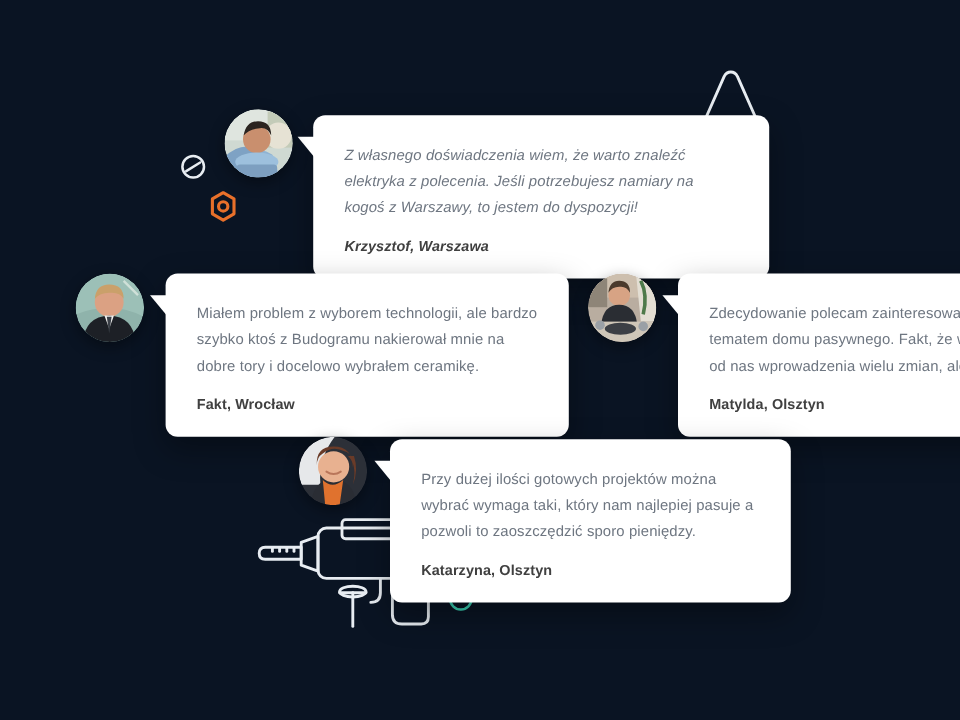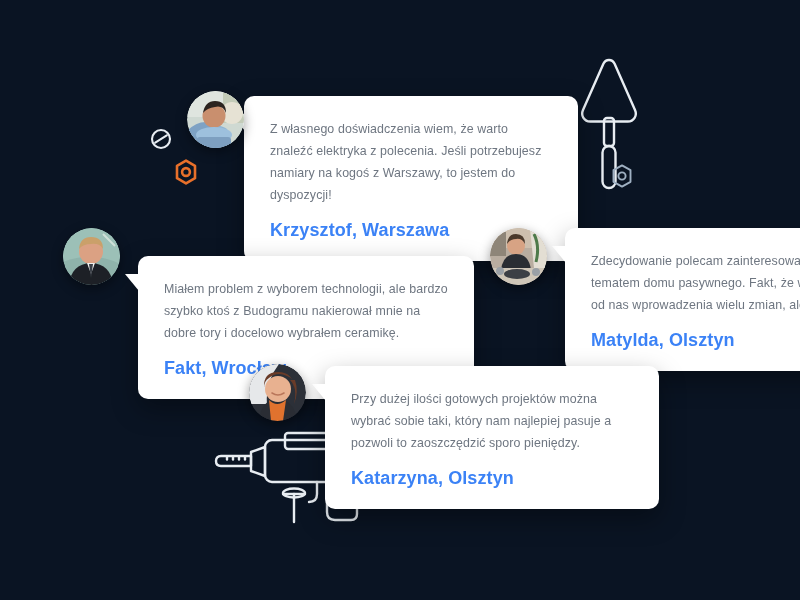--- a/index.html
+++ b/index.html
@@ -48,22 +48,22 @@
   .card-quote {
     color: #6e7681;
     font-size: 12.4px;
     line-height: 22px;
     letter-spacing: 0.1px;
     white-space: pre-line;
   }
 
   .card-author {
     margin-top: 14px;
-    color: #3b82f6;
-    font-size: 18px;
+    color: #404040;
+    font-size: 12px;
     font-weight: bold;
     letter-spacing: 0.1px;
   }
 
   
   .avatar {
     position: absolute;
     border-radius: 50%;
     overflow: hidden;
     z-index: 8;
@@ -158,21 +158,21 @@
         <path d="M0 40 Q14 26 30 34 L34 57 L0 57 Z" fill="#7ea2c4"></path>
         <path d="M20 40 Q28 30 40 38 L46 57 L14 57 Z" fill="#8fb3d3"></path>
         <circle cx="27" cy="25" r="11.5" fill="#c98f6e"></circle>
         <path d="M16 22 Q18 10 28 10 Q39 10 39 22 Q36 14 28 16 Q20 17 16 22 Z" fill="#2b2420"></path>
         <ellipse cx="27" cy="44" rx="18" ry="8" fill="#9dc0dd"></ellipse>
         <rect x="10" y="46" width="34" height="11" rx="3" fill="#7d9fc0"></rect>
       </g>
     </svg>
   </div>
 
-  <div class="card" style="left:244px; top:96px; width:334px;">
+  <div class="card" style="left:261px; top:96px; width:380px;font-style:italic;">
     <span class="tail"></span>
     <div class="card-quote">Z własnego doświadczenia wiem, że warto znaleźć elektryka z polecenia. Jeśli potrzebujesz namiary na kogoś z Warszawy, to jestem do dyspozycji!</div>
     <div class="card-author">Krzysztof, Warszawa</div>
   </div>
 
   <div class="avatar" style="left:63px; top:228px; width:57px; height:57px;">
     <svg viewBox="0 0 57 57">
       <defs>
           <clipPath id="c2">
             <circle cx="28.5" cy="28.5" r="28.5"></circle>
@@ -184,21 +184,21 @@
         <path d="M40 6 L52 18 M44 2 L56 14" stroke="#cfe0d8" stroke-width="2" fill="none"></path>
         <circle cx="28" cy="24" r="12" fill="#dba183"></circle>
         <path d="M16 21 Q17 9 28 9 Q40 9 40 21 Q37 15 28 16 Q20 16 16 21 Z" fill="#caa06a"></path>
         <path d="M6 57 Q8 36 28 35 Q48 36 50 57 Z" fill="#1d2026"></path>
         <path d="M24 35 L28 46 L32 35 Z" fill="#f0f0ee"></path>
         <path d="M26 36 L28 50 L30 36 Z" fill="#3a3f47"></path>
       </g>
     </svg>
   </div>
 
-  <div class="card" style="left:138px; top:228px; width:336px;margin-top:28px;">
+  <div class="card" style="left:138px; top:228px; width:336px;">
     <span class="tail"></span>
     <div class="card-quote">Miałem problem z wyborem technologii, ale bardzo szybko ktoś z Budogramu nakierował mnie na dobre tory i docelowo wybrałem ceramikę.</div>
     <div class="card-author">Fakt, Wrocław</div>
   </div>
 
   <div class="avatar" style="left:490px; top:228px; width:57px; height:57px;">
     <svg viewBox="0 0 57 57">
       <defs>
           <clipPath id="c3">
             <circle cx="28.5" cy="28.5" r="28.5"></circle>
@@ -242,17 +242,17 @@
         <circle cx="29" cy="25" r="13" fill="#e8b190"></circle>
         <path d="M15 24 Q14 8 29 8 Q45 8 45 26 Q46 14 38 12 Q28 7 20 14 Q15 17 15 24 Z" fill="#6a3b28"></path>
         <path d="M41 16 Q49 24 45 40 Q50 28 46 16 Z" fill="#6a3b28"></path>
         <path d="M23 29 Q29 33 35 29" stroke="#b9765a" stroke-width="1.6" fill="none" stroke-linecap="round"></path>
       </g>
     </svg>
   </div>
 
   <div class="card" style="left:325px; top:366px; width:334px;">
     <span class="tail"></span>
-    <div class="card-quote">Przy dużej ilości gotowych projektów można wybrać sobie taki, który nam najlepiej pasuje a pozwoli to zaoszczędzić sporo pieniędzy.</div>
+    <div class="card-quote">Przy dużej ilości gotowych projektów można wybrać wymaga taki, który nam najlepiej pasuje a pozwoli to zaoszczędzić sporo pieniędzy.</div>
     <div class="card-author">Katarzyna, Olsztyn</div>
   </div>
 
 </div>
 
 </body></html>

